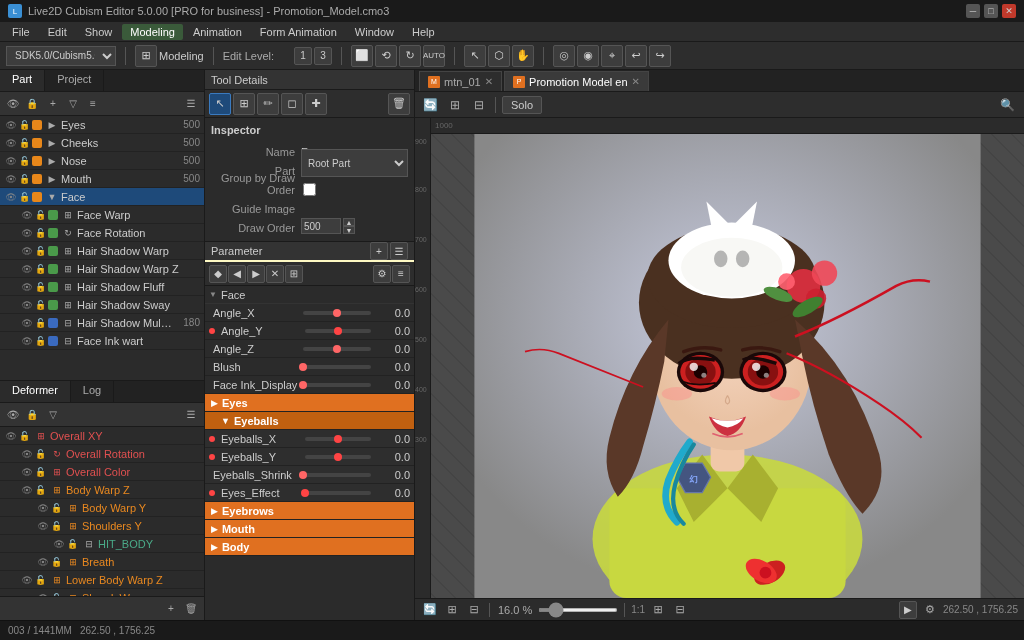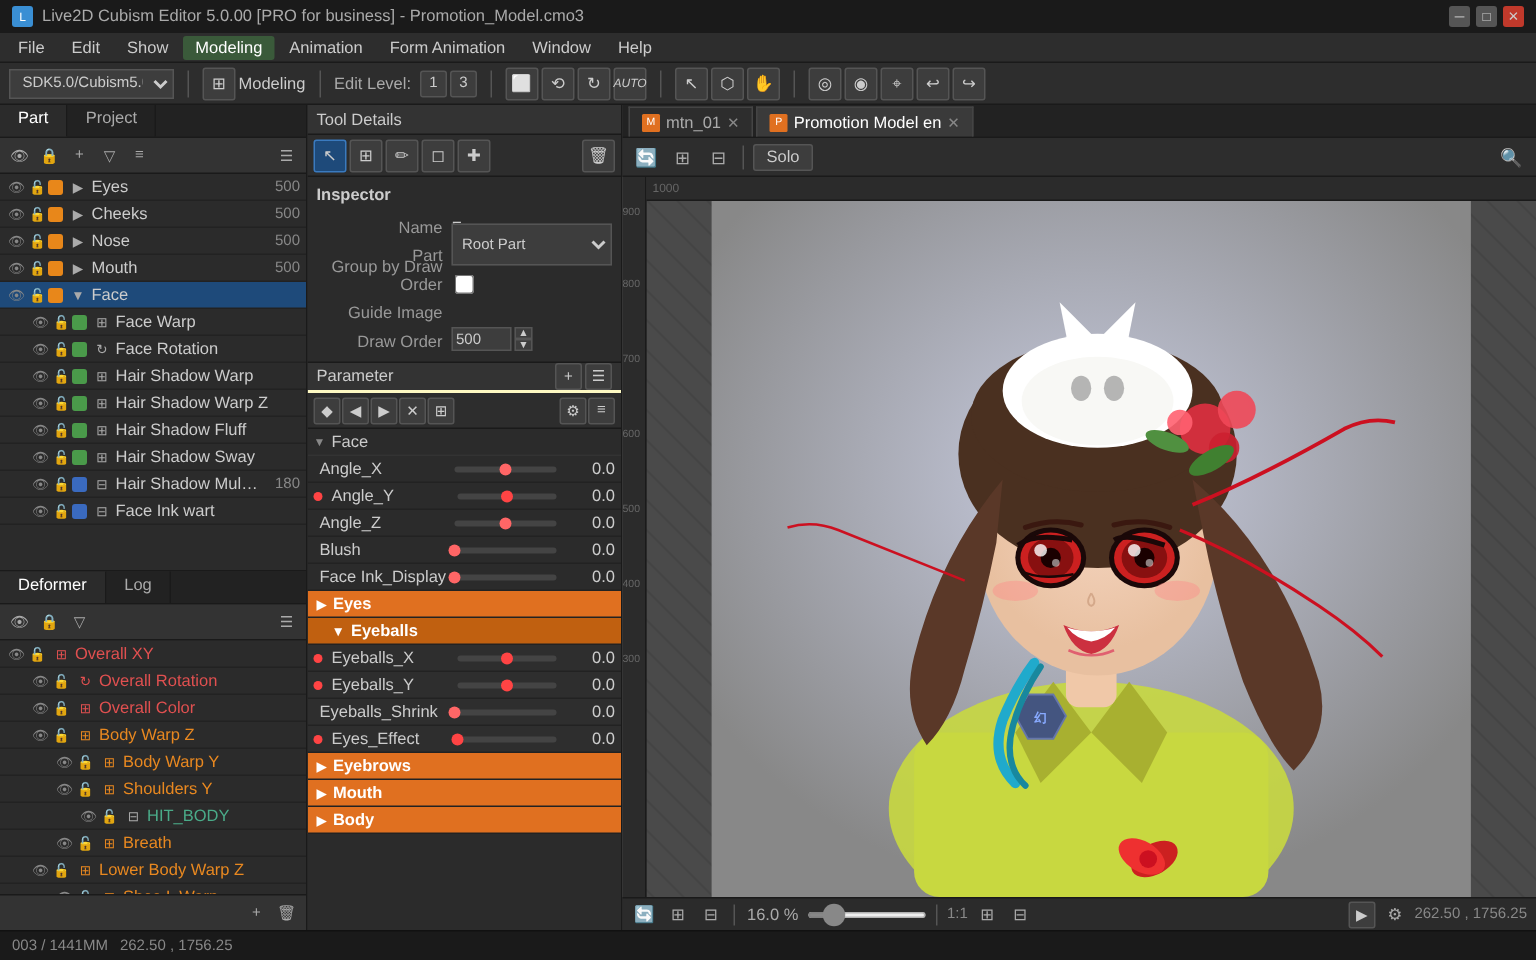--- a/index.html
+++ b/index.html
@@ -624,31 +624,31 @@
       <option>SDK5.0/Cubism5.0</option>
     </select>
   </div>
   <div class="toolbar-separator"></div>
   <div class="toolbar-group">
     <button class="toolbar-btn">⊞</button>
     <span style="color:#ccc;font-size:11px;">Modeling</span>
   </div>
   <div class="toolbar-separator"></div>
   <div class="toolbar-group">
-    <span style="color:#aaa;font-size:11px;margin-right:4px;">Edit Level:</span>
+    <span style="color:#aaa;font-size:11px;margin-right:18px;">Edit Level:</span>
     <button class="toolbar-btn" style="width:18px;height:18px;font-size:10px;">1</button>
     <button class="toolbar-btn" style="width:18px;height:18px;font-size:10px;">3</button>
   </div>
   <div class="toolbar-separator"></div>
 
   <div class="toolbar-group">
     <button class="toolbar-btn">⬜</button>
     <button class="toolbar-btn">⟲</button>
     <button class="toolbar-btn">↻</button>
-    <button class="toolbar-btn" style="font-size:8px;font-style:italic;">AUTO</button>
+    <button class="toolbar-btn" style="font-size:8px;">AUTO</button>
   </div>
   <div class="toolbar-separator"></div>
   <div class="toolbar-group">
     <button class="toolbar-btn">↖</button>
     <button class="toolbar-btn">⬡</button>
     <button class="toolbar-btn">✋</button>
   </div>
   <div class="toolbar-separator"></div>
   <div class="toolbar-group">
     <button class="toolbar-btn">◎</button>

